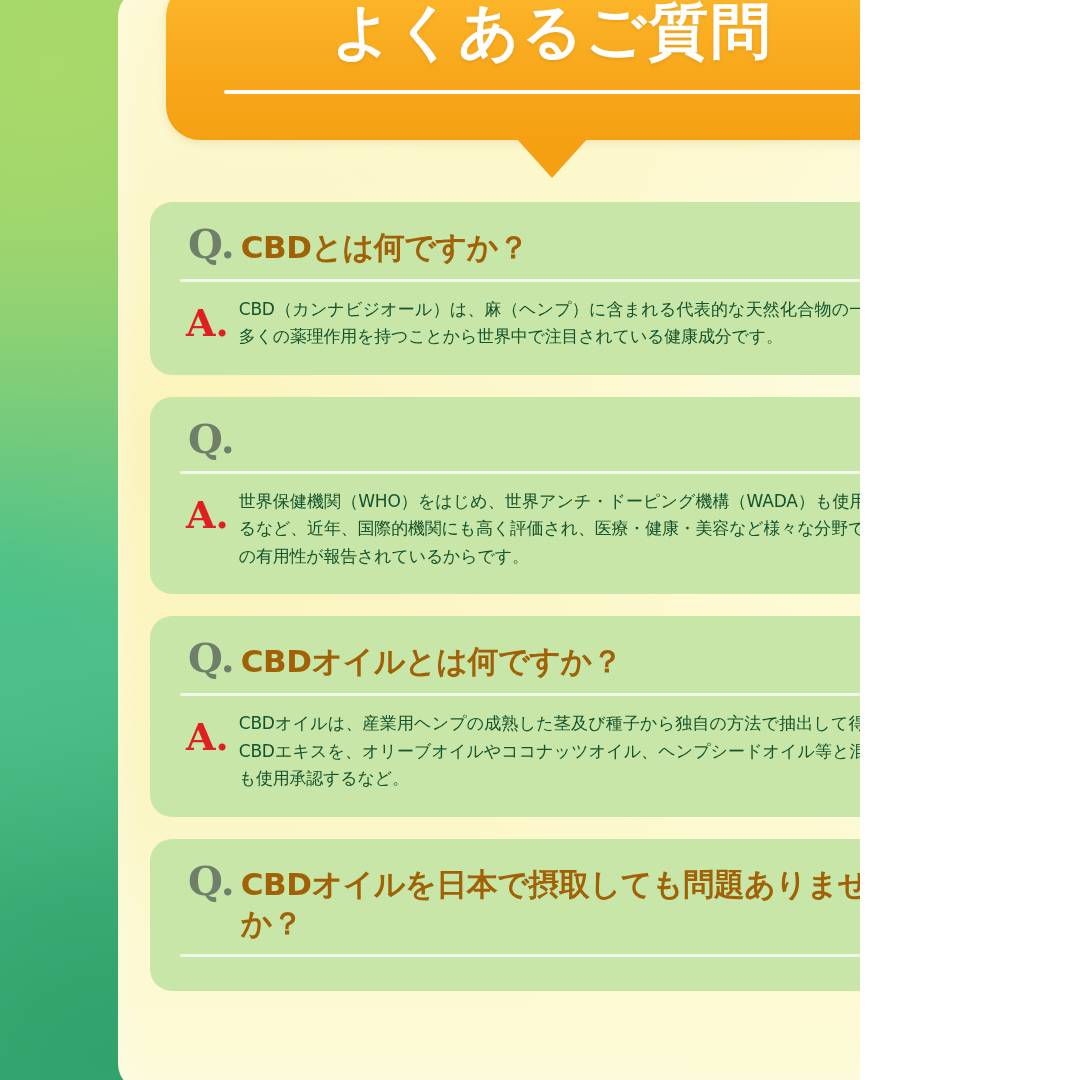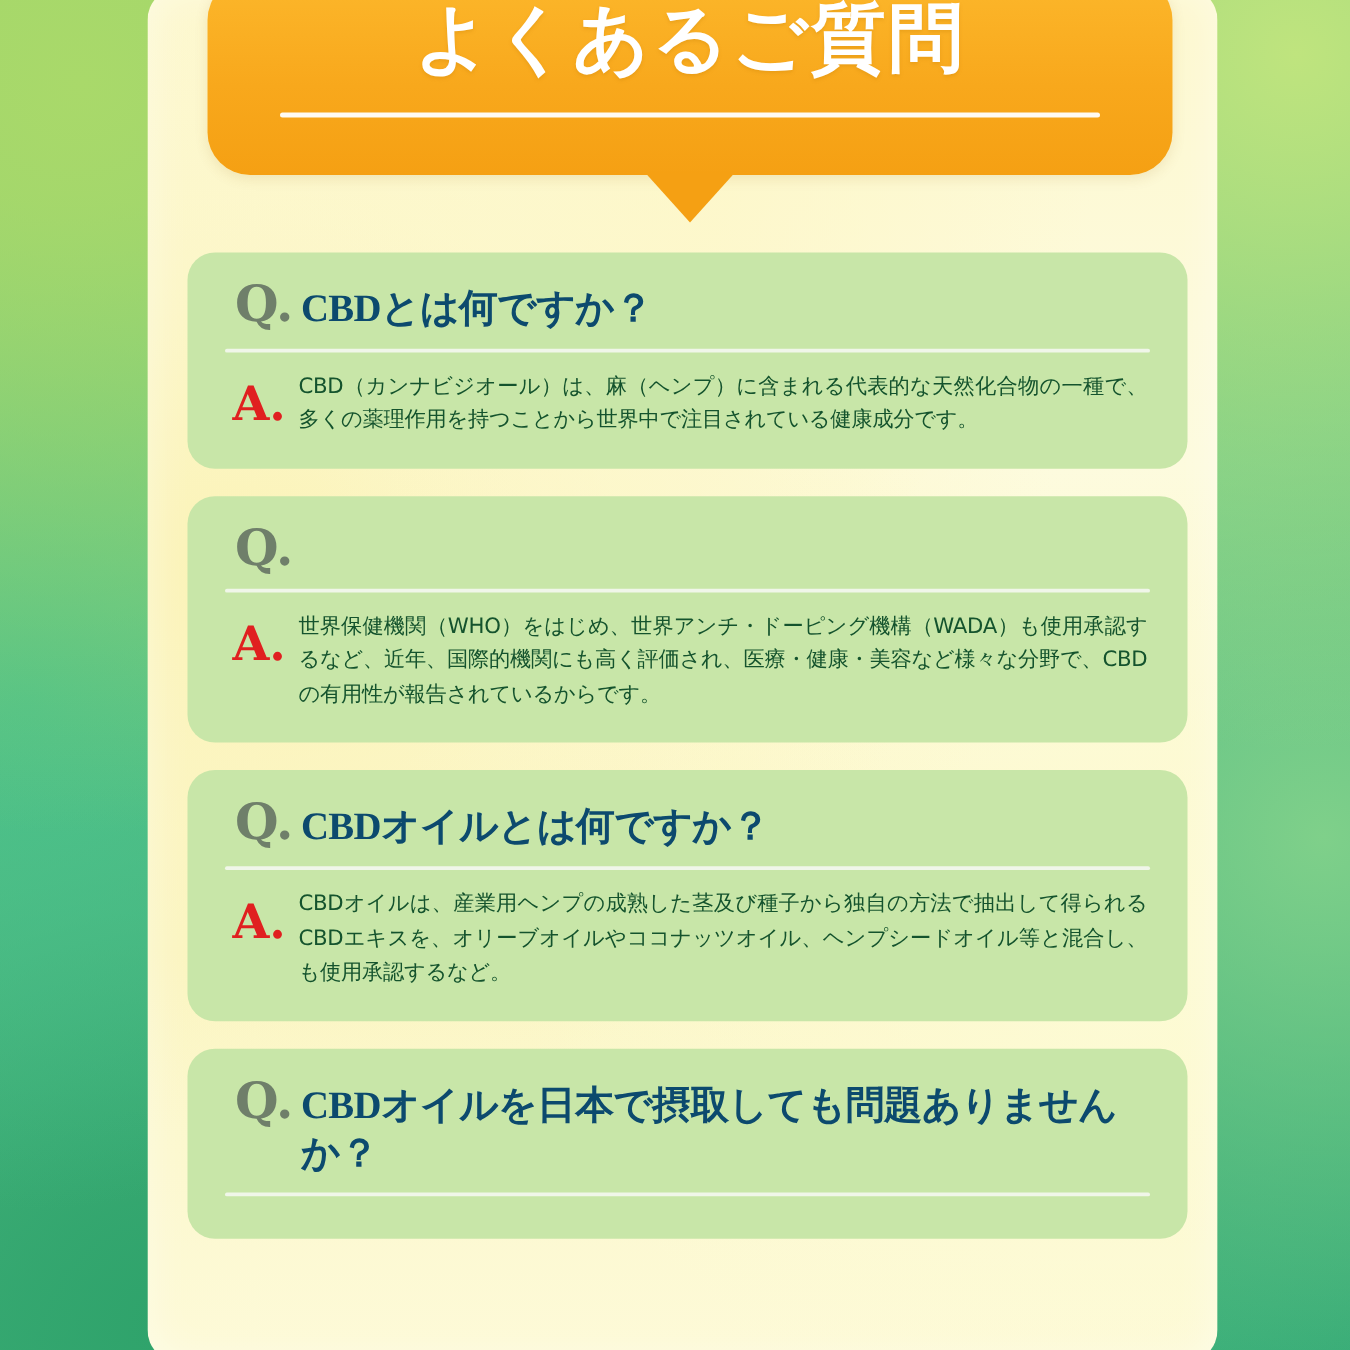--- a/index.html
+++ b/index.html
@@ -8,21 +8,21 @@
   }
   body {
     width: 1080px;
     height: 1080px;
     font-family: "DejaVu Sans", "Liberation Sans", sans-serif;
     overflow: hidden;
   }
 
   .page {
     position: relative;
-    width: 1080px;
+    width: 860px;
     height: 1080px;
     background:
       radial-gradient(circle at 6% 6%, #a9d96a 0%, rgba(169,217,106,0) 42%),
       radial-gradient(circle at 96% 4%, #bfe47e 0%, rgba(191,228,126,0) 38%),
       radial-gradient(circle at 2% 52%, #49c08a 0%, rgba(73,192,138,0) 34%),
       radial-gradient(circle at 98% 62%, #7fd08a 0%, rgba(127,208,138,0) 34%),
       radial-gradient(circle at 12% 98%, #2fa36b 0%, rgba(47,163,107,0) 40%),
       radial-gradient(circle at 88% 99%, #3db07a 0%, rgba(61,176,122,0) 38%),
       linear-gradient(160deg, #9ed36a 0%, #5ec48c 50%, #2aa170 100%);
     overflow: hidden;
@@ -117,26 +117,25 @@
   }
   .q-mark {
     color: #6f7f6a;
     font-size: 40px;
     font-weight: 700;
     line-height: 1;
     font-family: "DejaVu Serif", "Liberation Serif", serif;
     flex: none;
   }
   .q-text {
-    color: #0c4a6e;
+    color: #a16207;
     font-size: 31px;
     font-weight: 700;
     line-height: 1.25;
     letter-spacing: -0.5px;
-    font-family: Liberation Serif, serif;
   }
   .divider {
     height: 3px;
     background: #f2f7ec;
     border-radius: 2px;
     margin: 0 4px 14px 4px;
     opacity: 0.95;
   }
   .a-row {
     display: flex;

